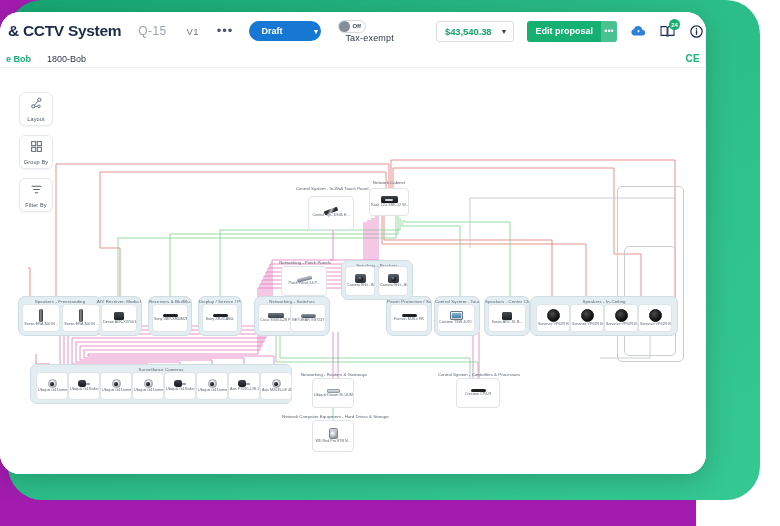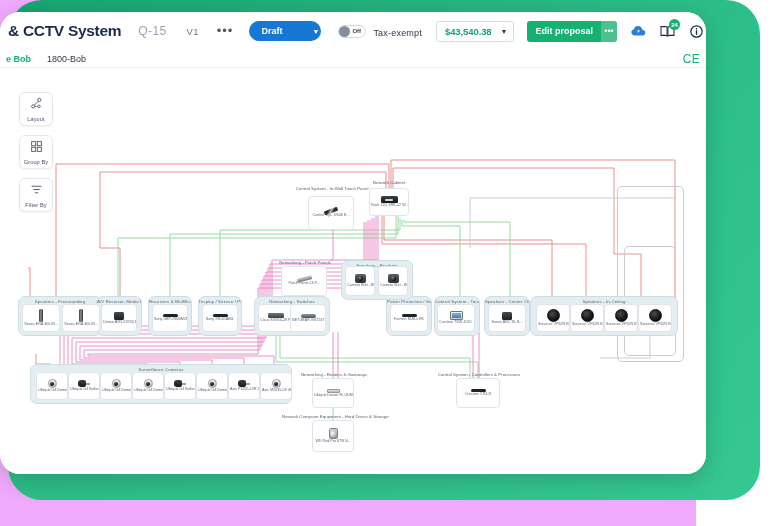--- a/index.html
+++ b/index.html
@@ -10,21 +10,21 @@
     height: 526px;
     overflow: hidden;
     background: #ffffff;
     font-family: "Liberation Sans", sans-serif;
   }
 
   #stage {
     position: relative;
     width: 696px;
     height: 526px;
-    background: #f0abfc;
+    background: #a21caf;
   }
 
   
   .backdrop {
     position: absolute;
     left: 8px;
     top: 0px;
     width: 752px;
     height: 500px;
     border-radius: 34px;
@@ -101,22 +101,23 @@
     padding: 0 2px 0 12px;
     cursor: pointer;
   }
   .status-pill .caret {
     font-size: 7px;
     margin-left: 10px;
   }
 
   .toggle-wrap {
     display: flex;
-    align-items: flex-end;
+    align-items: flex-start;
     margin-left: 17px;
+    flex-direction: column;
   }
   .toggle {
     width: 28px;
     height: 13px;
     border-radius: 8px;
     background: #ffffff;
     border: 1px solid #d3d8e0;
     position: relative;
     display: flex;
     align-items: center;
@@ -237,22 +238,22 @@
     margin-left: -2px;
   }
   .crumb-dark {
     font-size: 9px;
     color: #2d3748;
     margin-left: 16px;
   }
   .ce-tag {
     position: absolute;
     right: 6px;
-    font-size: 12px;
-    font-weight: normal;
+    font-size: 10px;
+    font-weight: bold;
     color: #16b073;
     letter-spacing: 0.3px;
   }
 
   
   .canvas {
     position: relative;
     width: 706px;
     height: 406px;
     background: #ffffff;

